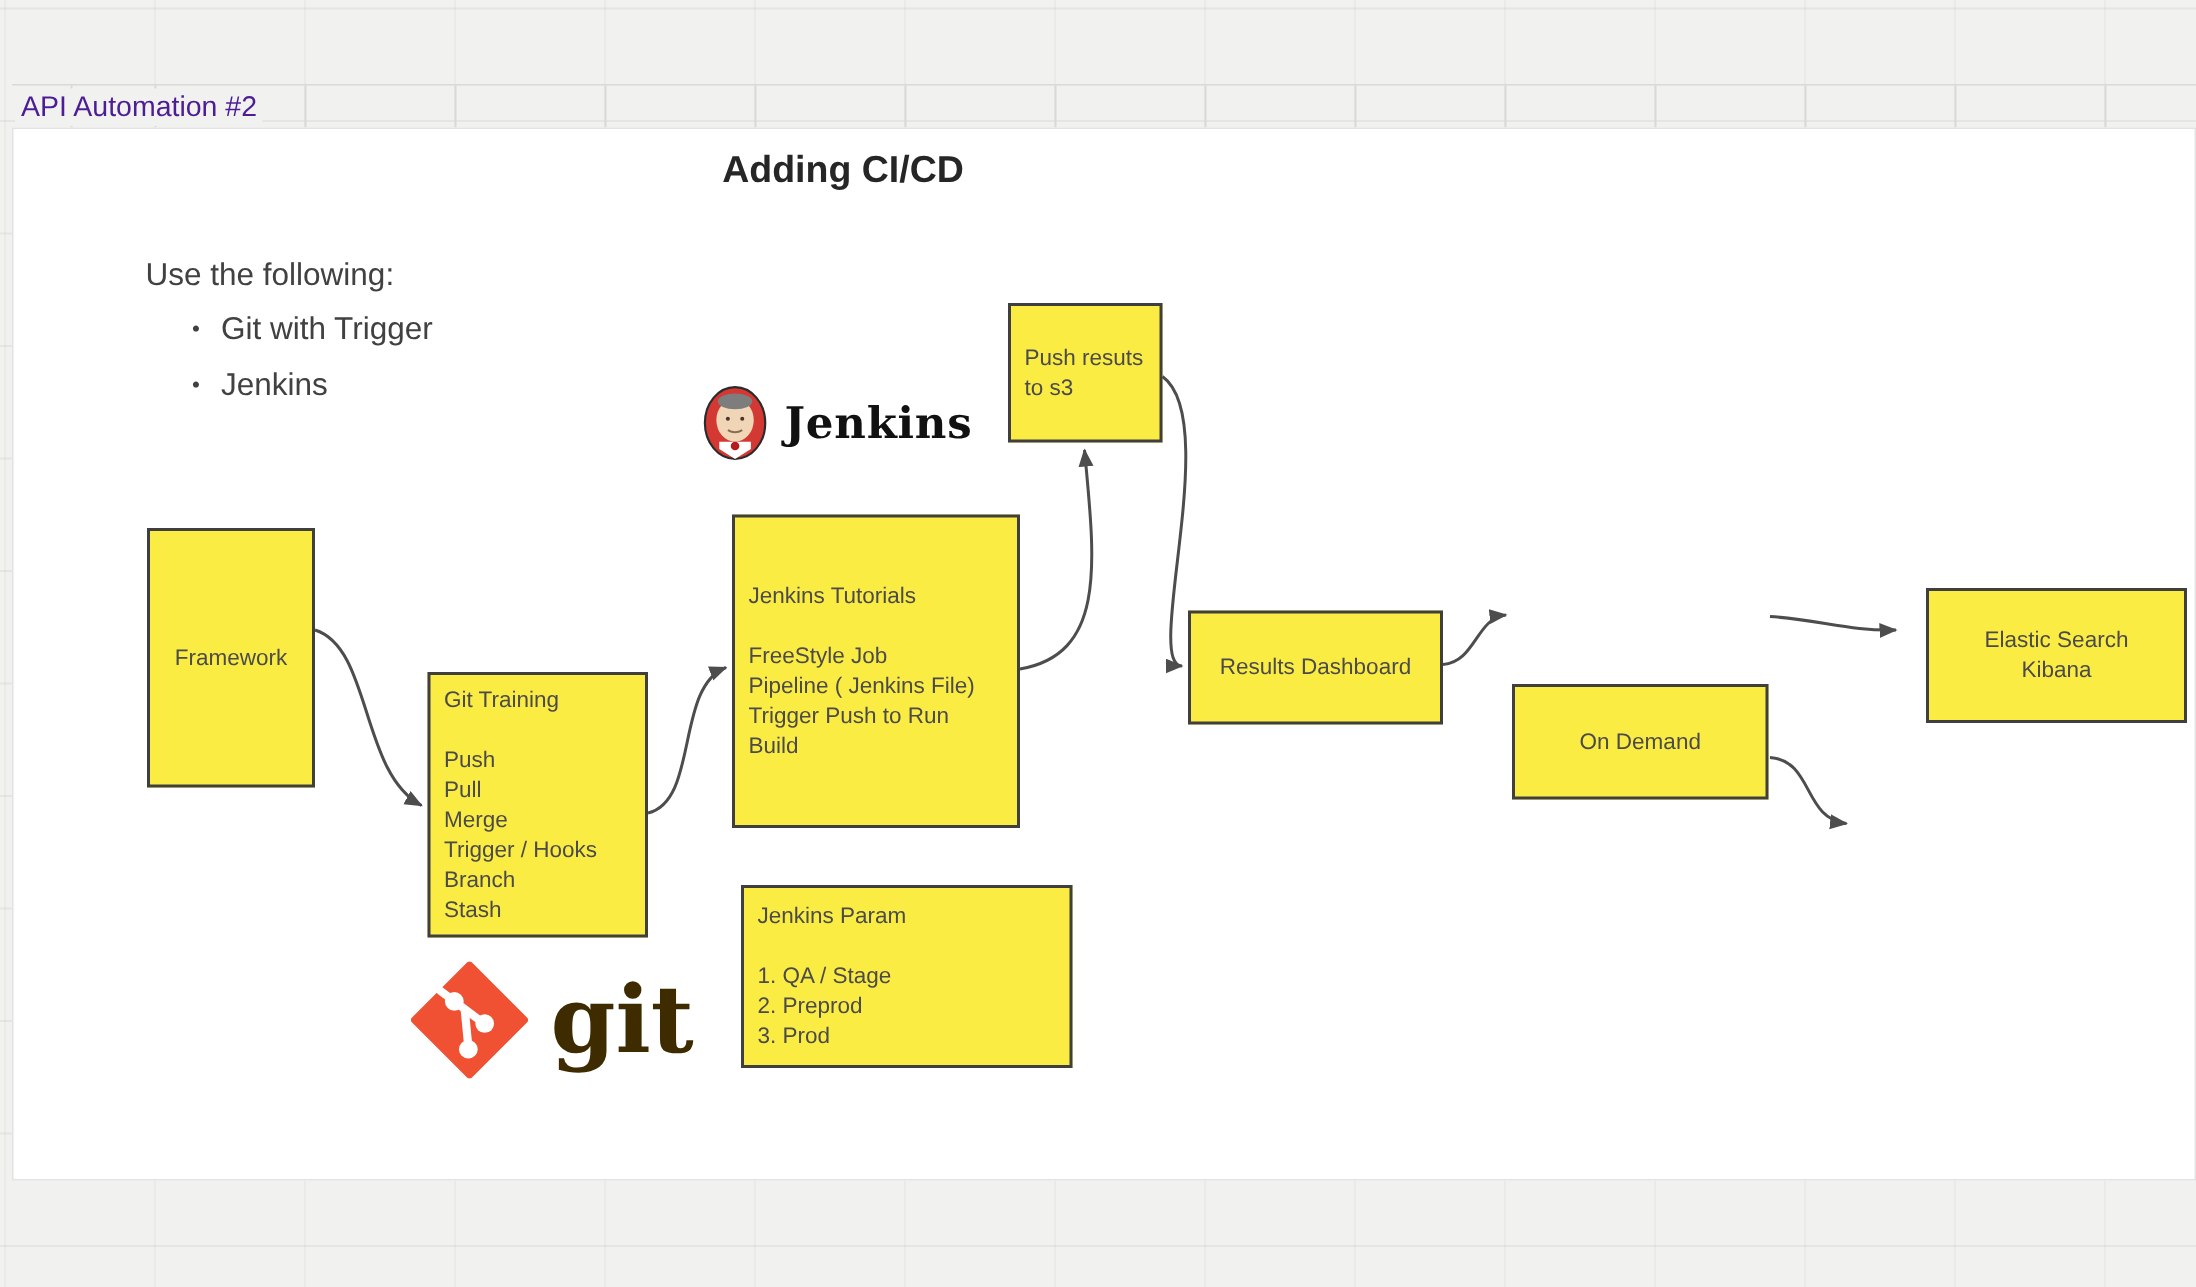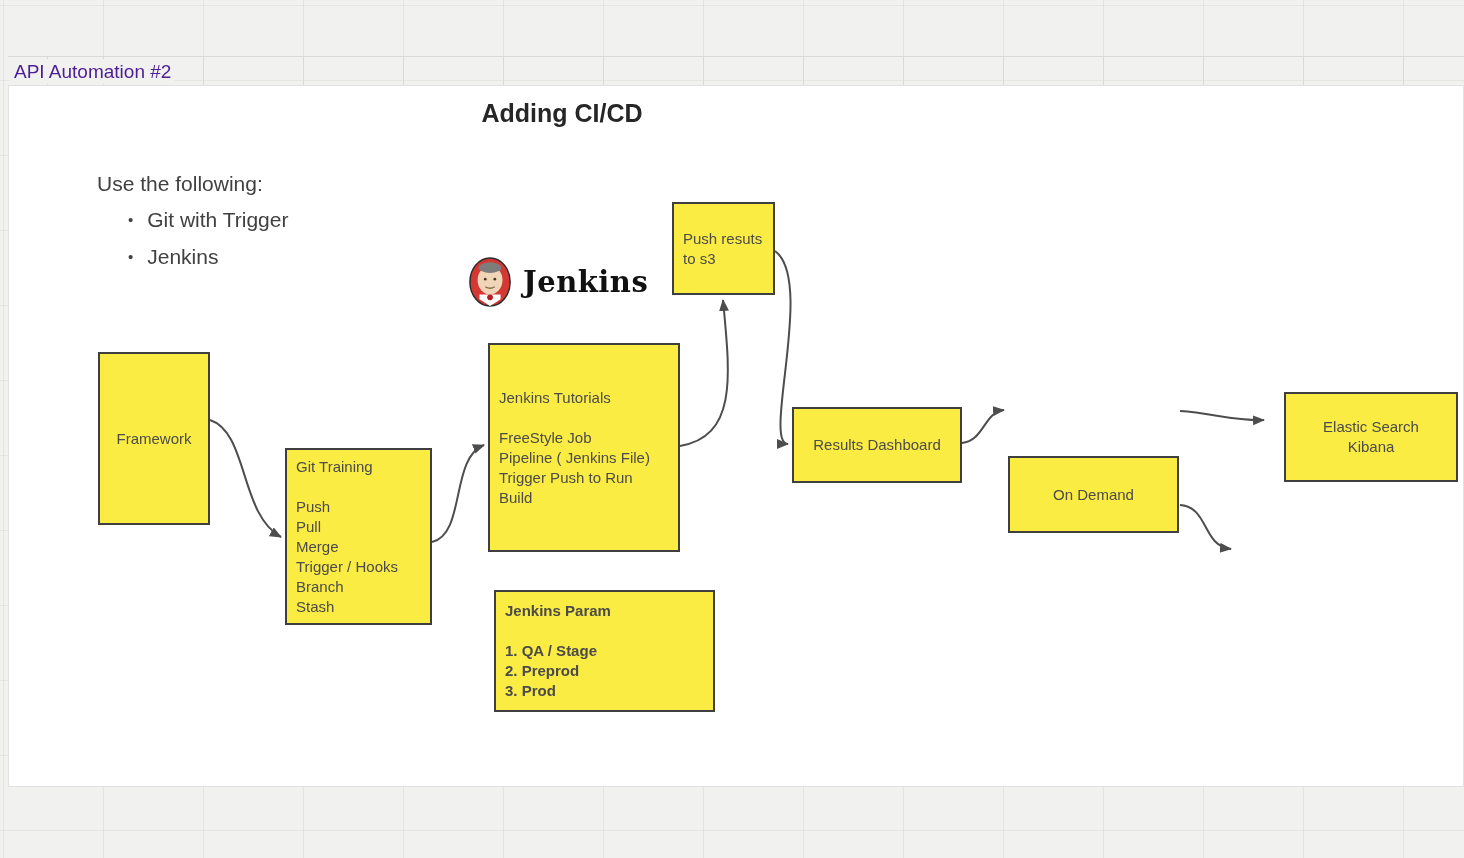--- a/index.html
+++ b/index.html
@@ -38,21 +38,21 @@
   .sticky { position:absolute; background:var(--sticky-fill,#FBEC43);
     border:2px solid var(--sticky-border,#3F3F3F);
     display:flex; align-items:center; padding:5px 9px;
     font-size:15px; line-height:20px; color:#4b4b4b; white-space:pre-line; }
   .sticky.center { justify-content:center; text-align:center; }
 
   #node-framework        { left:98px;   top:352px; width:112px; height:173px; }
   #node-git-training     { left:285px;  top:448px; width:147px; height:177px; }
   #node-jenkins-tutorials{ left:488px;  top:343px; width:192px; height:209px; }
   #node-push-results     { left:672px;  top:202px; width:103px; height:93px;  }
-  #node-jenkins-param    { left:494px;  top:590px; width:221px; height:122px;font-weight:bold; }
+  #node-jenkins-param    { left:494px;  top:590px; width:221px; height:122px; }
   #node-results-dashboard{ left:792px;  top:407px; width:170px; height:76px;  }
   #node-real-time        { left:1008px; top:373px; width:171px; height:75px;  }
   #node-elastic          { left:1268px; top:392px; width:174px; height:90px;margin-left:16px;  }
   #node-on-demand        { left:1008px; top:456px; width:171px; height:77px;  }
   #node-custom-app       { left:1235px; top:513px; width:170px; height:72px;  }
 
   .connector-layer { position:absolute; inset:0; }
   .connector { stroke:var(--connector,#4D4D4D); stroke-width:2; fill:none; }
 
   .jenkins-logo { position:absolute; left:468px; top:256px; display:flex; align-items:center; }
@@ -96,20 +96,31 @@
       <ellipse cx="23" cy="12" rx="12" ry="5.5" fill="#7d7d7d"></ellipse>
       <path d="M12,40 L12,45 L23,52 L34,45 L34,40 Z" fill="#ffffff"></path>
       <circle cx="23" cy="43" r="3" fill="#b71c1c"></circle>
       <circle cx="18" cy="24" r="1.4" fill="#4a3526"></circle>
       <circle cx="28" cy="24" r="1.4" fill="#4a3526"></circle>
       <path d="M18,32 Q23,35 28,32" stroke="#8a6b52" stroke-width="1.4" fill="none"></path>
     </svg>
     <span class="jenkins-wordmark">Jenkins</span>
   </div>
 
+  <div class="git-logo">
+    <svg width="78" height="78" viewBox="0 0 100 100">
+      <polygon points="50,3 97,50 50,97 3,50" fill="var(--git-orange,#F05133)" stroke="var(--git-orange,#F05133)" stroke-width="6" stroke-linejoin="round"></polygon>
+      <line x1="25" y1="25" x2="61" y2="52" stroke="#ffffff" stroke-width="7" stroke-linecap="round"></line>
+      <line x1="46" y1="42" x2="49" y2="73" stroke="#ffffff" stroke-width="7" stroke-linecap="round"></line>
+      <circle cx="37" cy="34" r="8" fill="#ffffff"></circle>
+      <circle cx="63" cy="53" r="8" fill="#ffffff"></circle>
+      <circle cx="49" cy="75" r="8" fill="#ffffff"></circle>
+    </svg>
+    <span class="git-wordmark">git</span>
+  </div>
 
   <div class="sticky center" id="node-framework">Framework</div>
   <div class="sticky" id="node-git-training">Git Training
 
 Push
 Pull
 Merge
 Trigger / Hooks
 Branch
 Stash</div>

